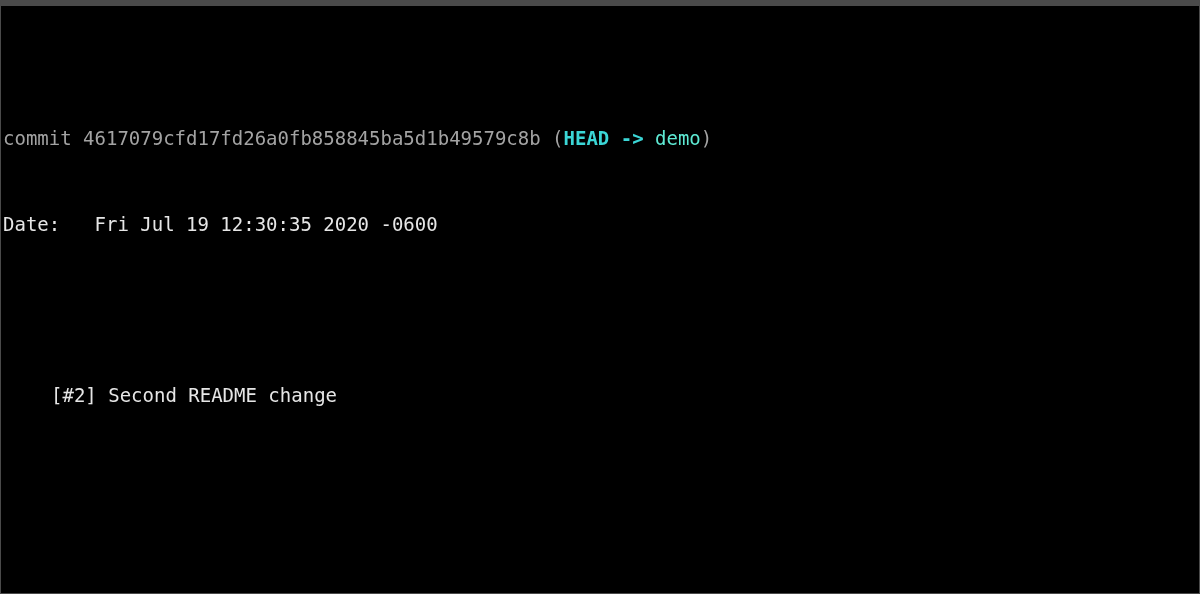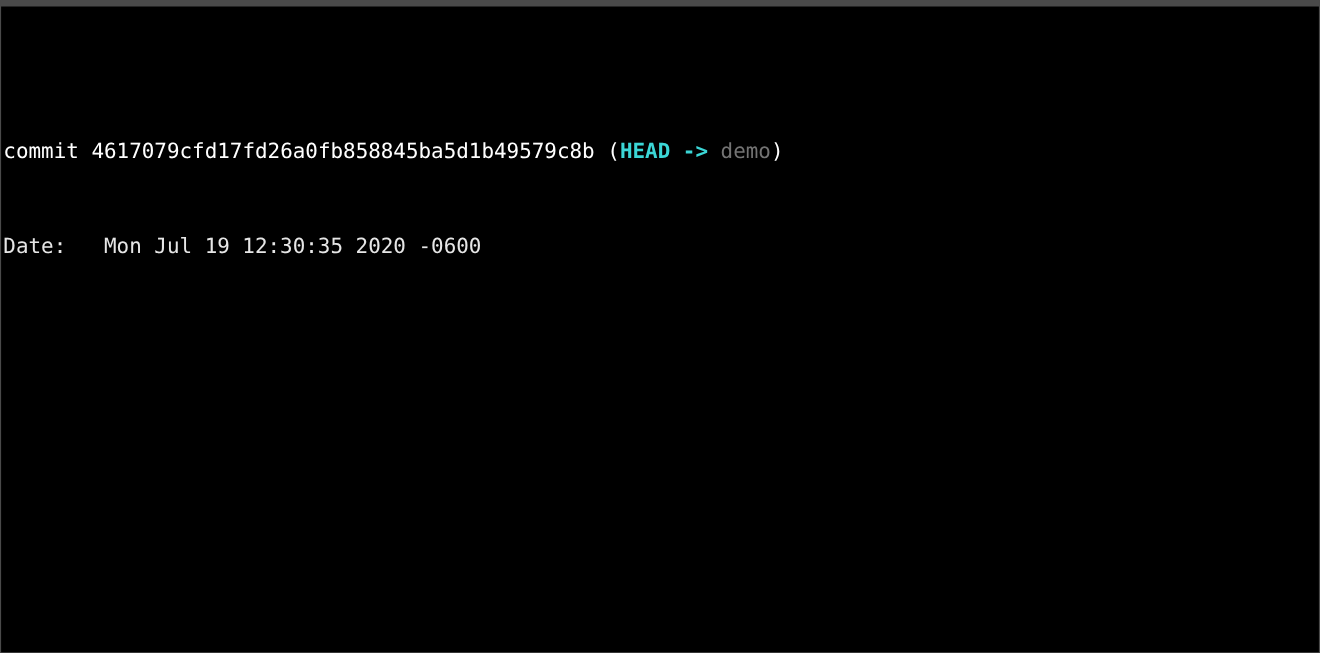--- a/index.html
+++ b/index.html
@@ -10,36 +10,37 @@
       overflow: hidden;
       font-family: "Menlo", "Consolas", "Monaco", monospace;
       font-size: 19px;
       line-height: 1.5;
       color: #fff;
       border: 1px solid #4a4a4a;
       border-top-width: 6px;
       padding: 4px 2px 2px 2px;
     }
     .term { white-space: pre; }
-    .yellow { color: #ffffff; }
+    .yellow { color: #a3a3a3; }
     .cyan   { color: #3bd6d6; font-weight: bold; }
-    .green  { color: #737373; text-align: center; }
+    .green  { color: #5eead4; text-align: center; }
     .white  { color: #e6e6e6; }
     .blank  { height: 1.5em; }
     .indent { padding-left: 4.2ch; }
   </style>
 </head>
 <body>
 
 <div class="term">
 
   
   <div><span class="yellow">commit </span><span class="yellow">4617079cfd17fd26a0fb858845ba5d1b49579c8b</span><span class="yellow"> (</span><span class="cyan">HEAD -&gt; </span><span class="green">demo</span><span class="yellow">)</span></div>
-  <div class="white">Date:   Mon Jul 19 12:30:35 2020 -0600</div>
+  <div class="white">Date:   Fri Jul 19 12:30:35 2020 -0600</div>
   <div class="blank"></div>
+  <div class="white indent">[#2] Second README change</div>
   <div class="blank"></div>
 
   
   
   
   
   
   
   
 

